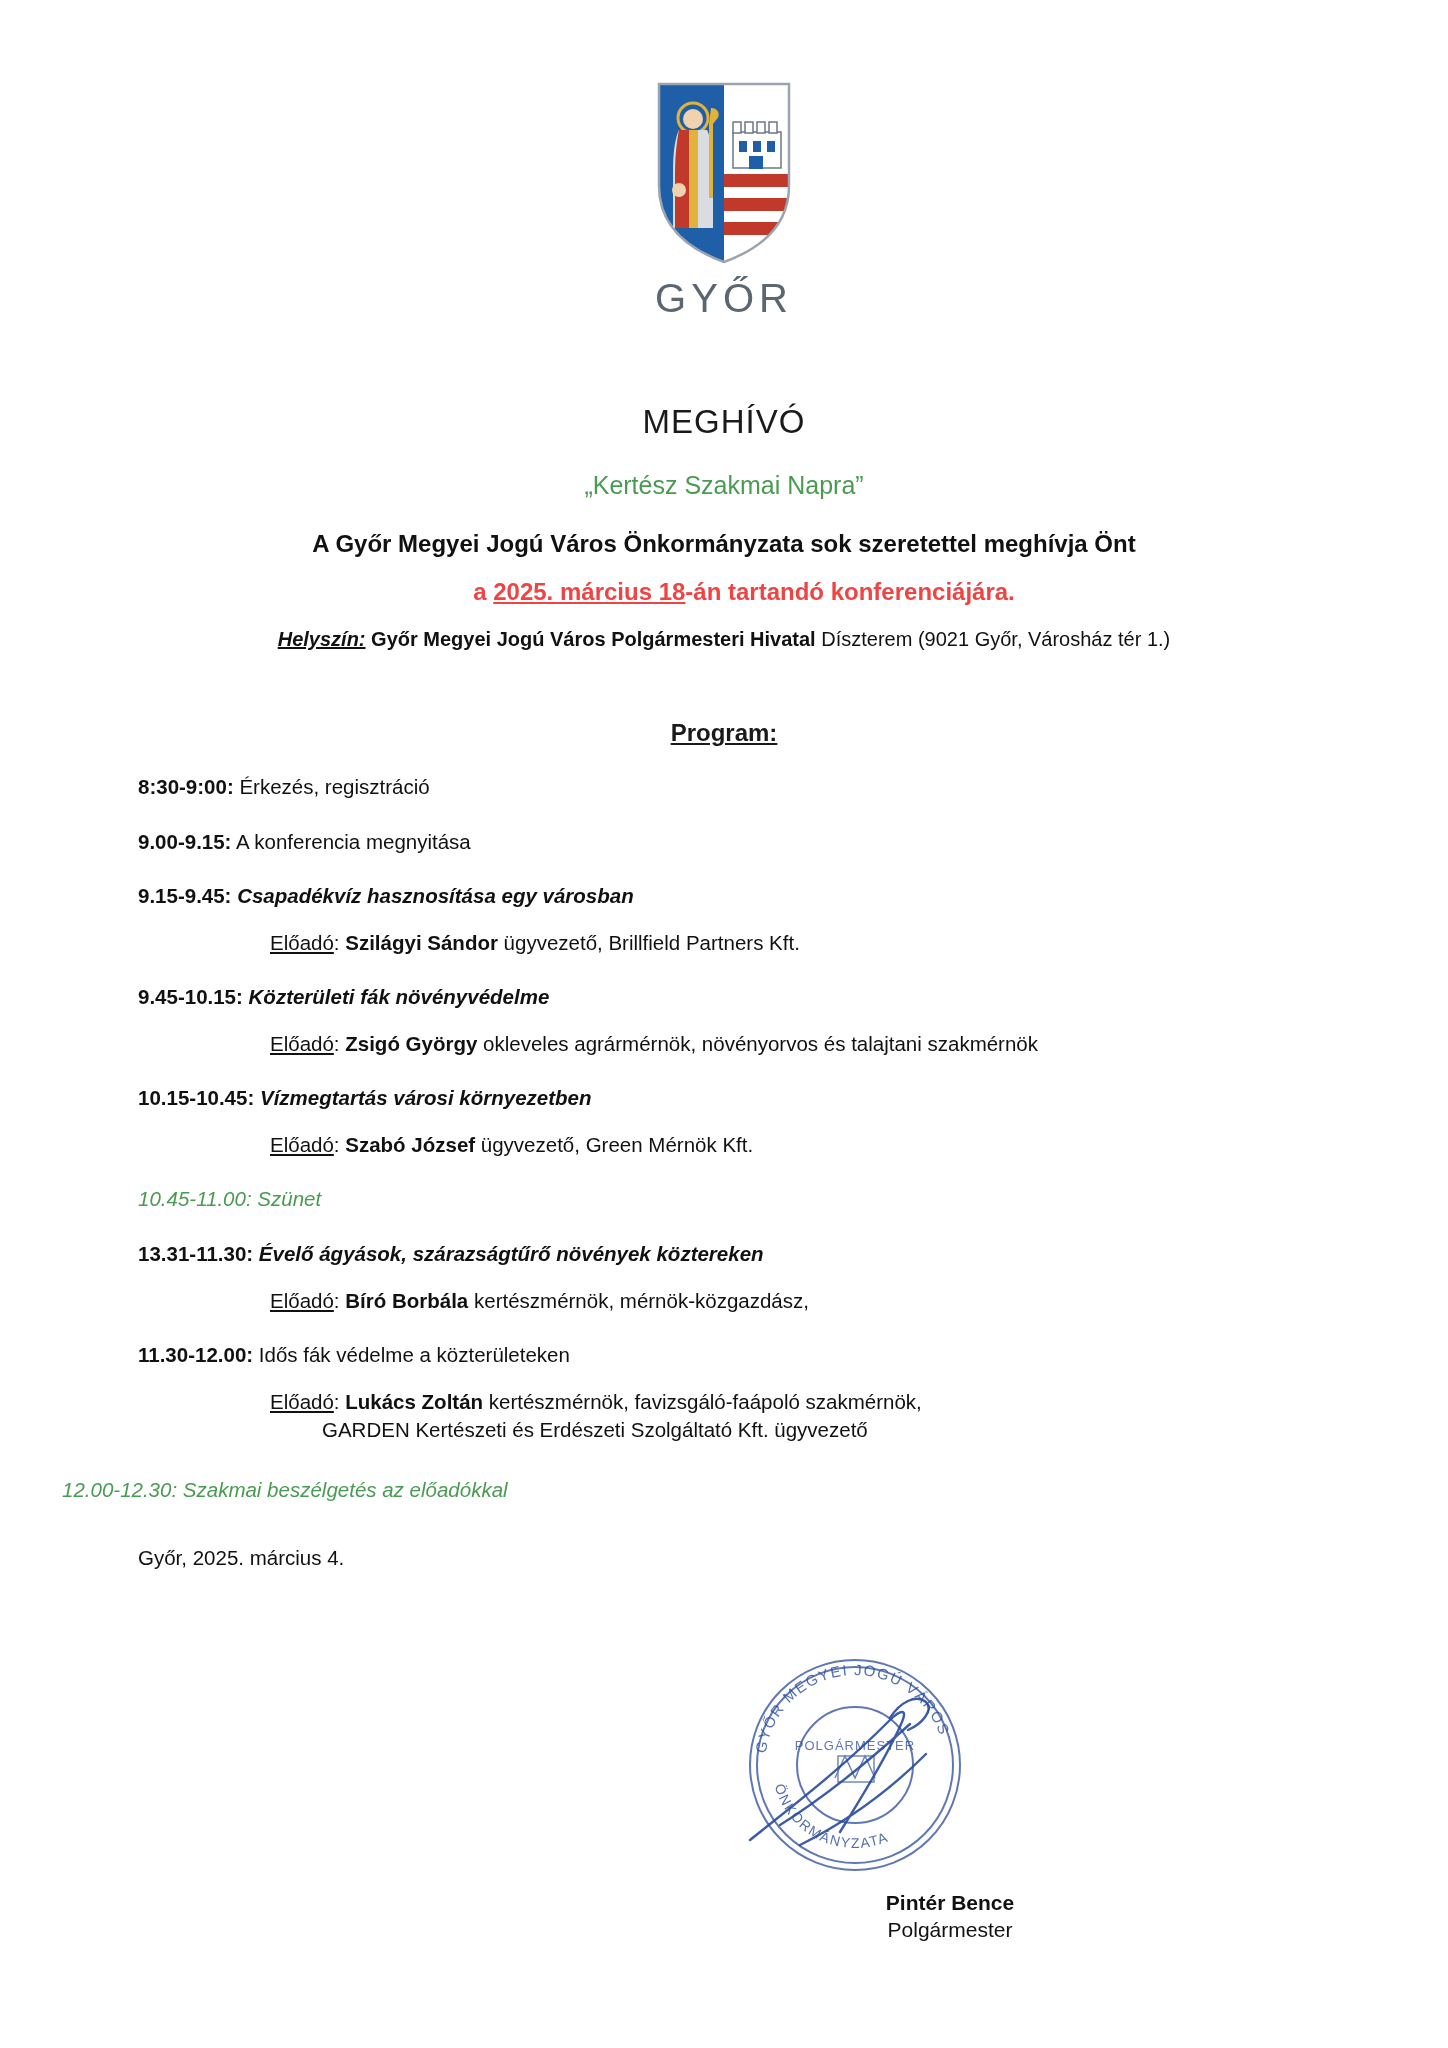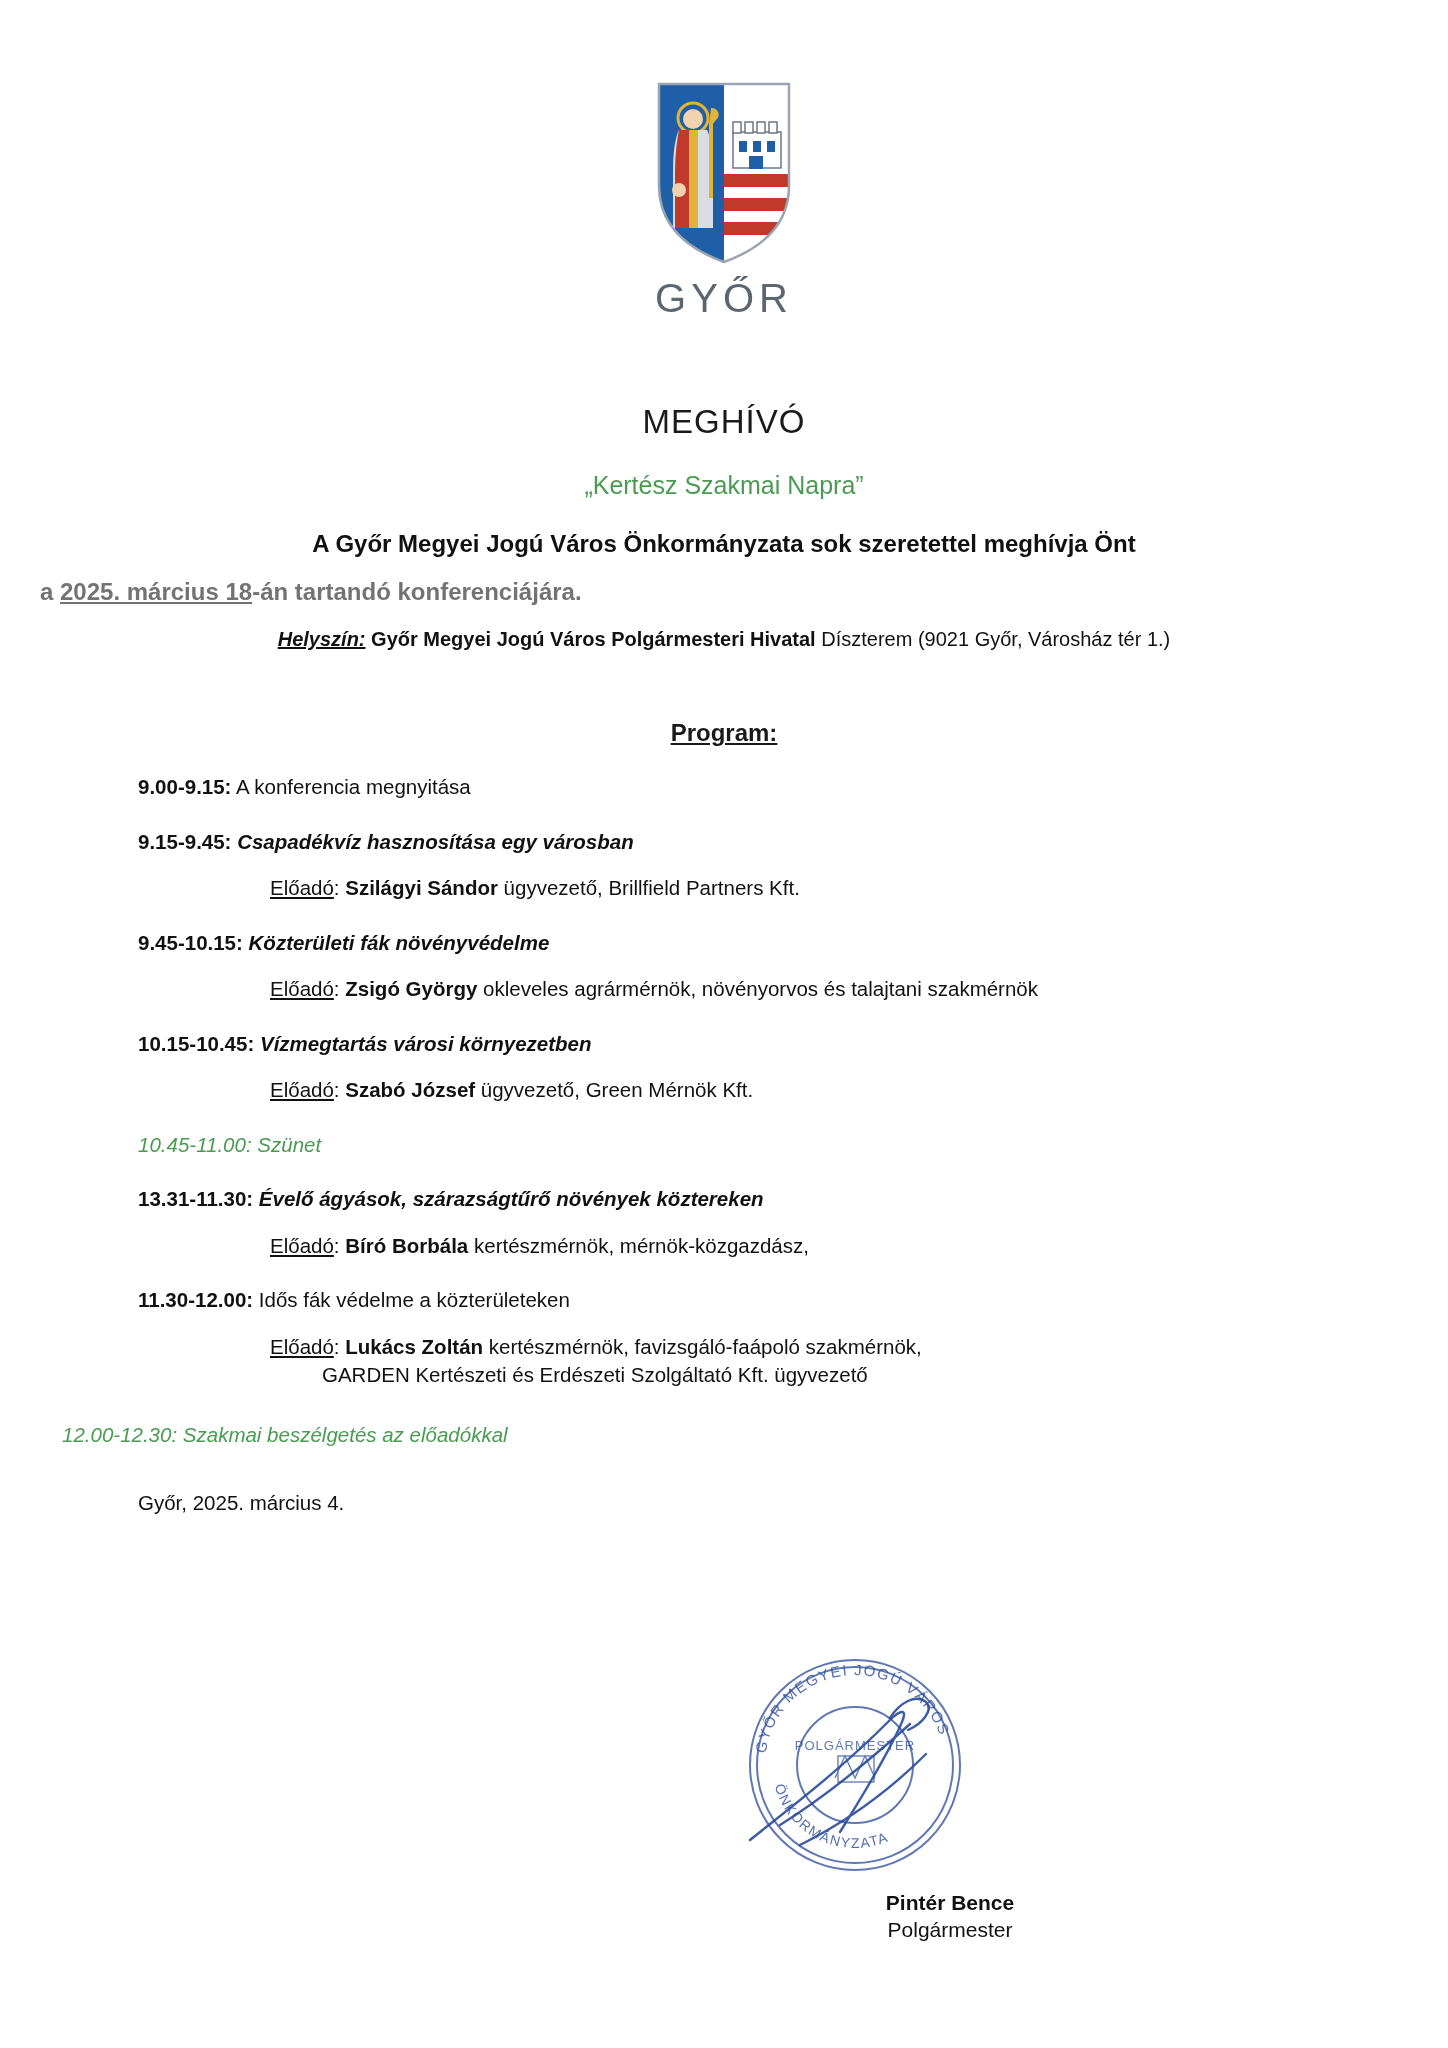--- a/index.html
+++ b/index.html
@@ -59,24 +59,25 @@
     font-weight: 400;
   }
   .invite-line {
     text-align: center;
     font-size: 24px;
     font-weight: 700;
     margin-top: 30px;
     color: #111;
   }
   .invite-line2 {
+    text-align: center;
     font-size: 24px;
     font-weight: 700;
     margin-top: 20px;
-    color: #737373;
+    color: #ef4444;
     margin-left: 40px;
   }
   .invite-line2 u { text-decoration: underline; }
 
   .venue {
     text-align: center;
     font-size: 20px;
     margin-top: 22px;
     color: #111;
   }
@@ -247,20 +248,23 @@
   <div class="venue">
     <span class="lbl">Helyszín:</span>
     <span class="bold">Győr Megyei Jogú Város Polgármesteri Hivatal</span>
     <span>Díszterem (9021 Győr, Városház tér 1.)</span>
   </div>
 
   <div class="program-head">Program:</div>
 
   <div class="program">
 
+    <div class="row">
+      <span class="time">8:30-9:00:</span><span class="desc"> Érkezés, regisztráció</span>
+    </div>
 
     <div class="row">
       <span class="time">9.00-9.15:</span><span class="desc"> A konferencia megnyitása</span>
     </div>
 
     <div class="row">
       <span class="time">9.15-9.45:</span><span class="desc-i"> Csapadékvíz hasznosítása egy városban</span>
     </div>
     <div class="speaker">
       <span class="lbl">Előadó</span>: <span class="name">Szilágyi Sándor</span><span> ügyvezető, Brillfield Partners Kft.</span>

